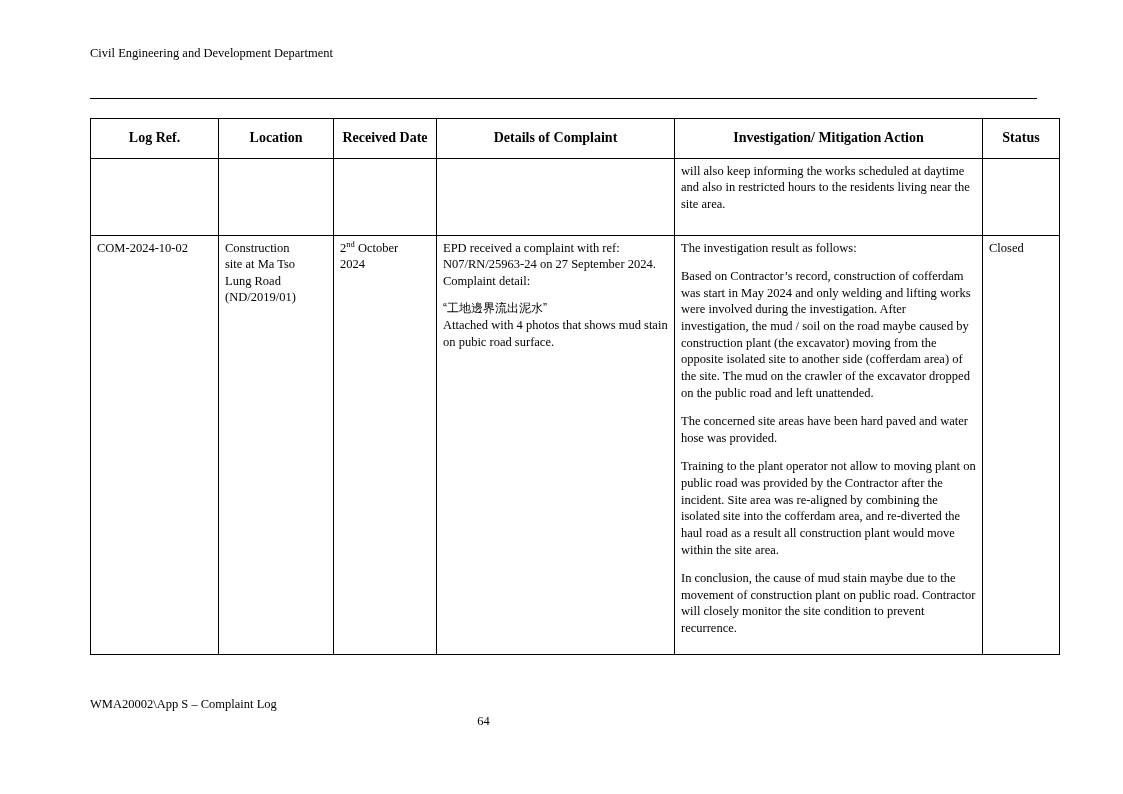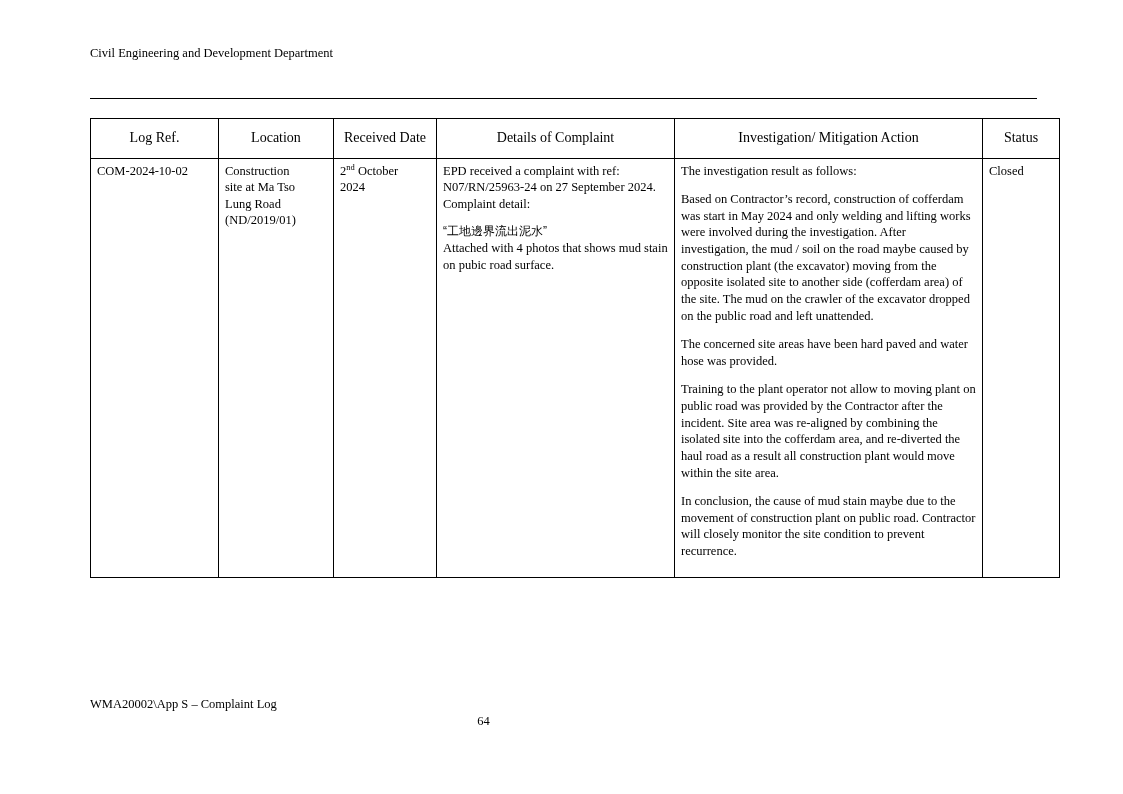--- a/index.html
+++ b/index.html
@@ -64,21 +64,21 @@
   }
   table.complaint td, table.complaint th {
     border: 1px solid #000000;
     vertical-align: top;
     padding: 4px 6px;
     font-size: 12.5px;
     line-height: 1.33;
   }
   table.complaint thead th {
     text-align: center;
-    font-weight: normal;
+    font-weight: bold;
     font-size: 14px;
     padding-top: 10px;
     padding-bottom: 10px;
     vertical-align: middle;
   }
   col.c-log { width: 128px; }
   col.c-loc { width: 115px; }
   col.c-date { width: 103px; }
   col.c-det { width: 238px; }
   col.c-inv { width: 308px; }
@@ -135,20 +135,30 @@
         <tr>
           <th>Log Ref.</th>
           <th>Location</th>
           <th>Received Date</th>
           <th>Details of Complaint</th>
           <th>Investigation/ Mitigation Action</th>
           <th>Status</th>
         </tr>
       </thead>
       <tbody>
+        <tr class="row-cont">
+          <td></td>
+          <td></td>
+          <td></td>
+          <td></td>
+          <td>
+            <p class="p p-tight">will also keep informing the works scheduled at daytime and also in restricted hours to the residents living near the site area.</p>
+          </td>
+          <td></td>
+        </tr>
         <tr class="row-main">
           <td class="cell-center cell-top-pad">COM-2024-10-02</td>
           <td class="cell-center cell-top-pad">
             <div>Construction</div>
             <div>site at Ma Tso</div>
             <div>Lung Road</div>
             <div>(ND/2019/01)</div>
           </td>
           <td class="cell-center cell-top-pad">
             <div><span>2</span><sup>nd</sup><span> October</span></div>

